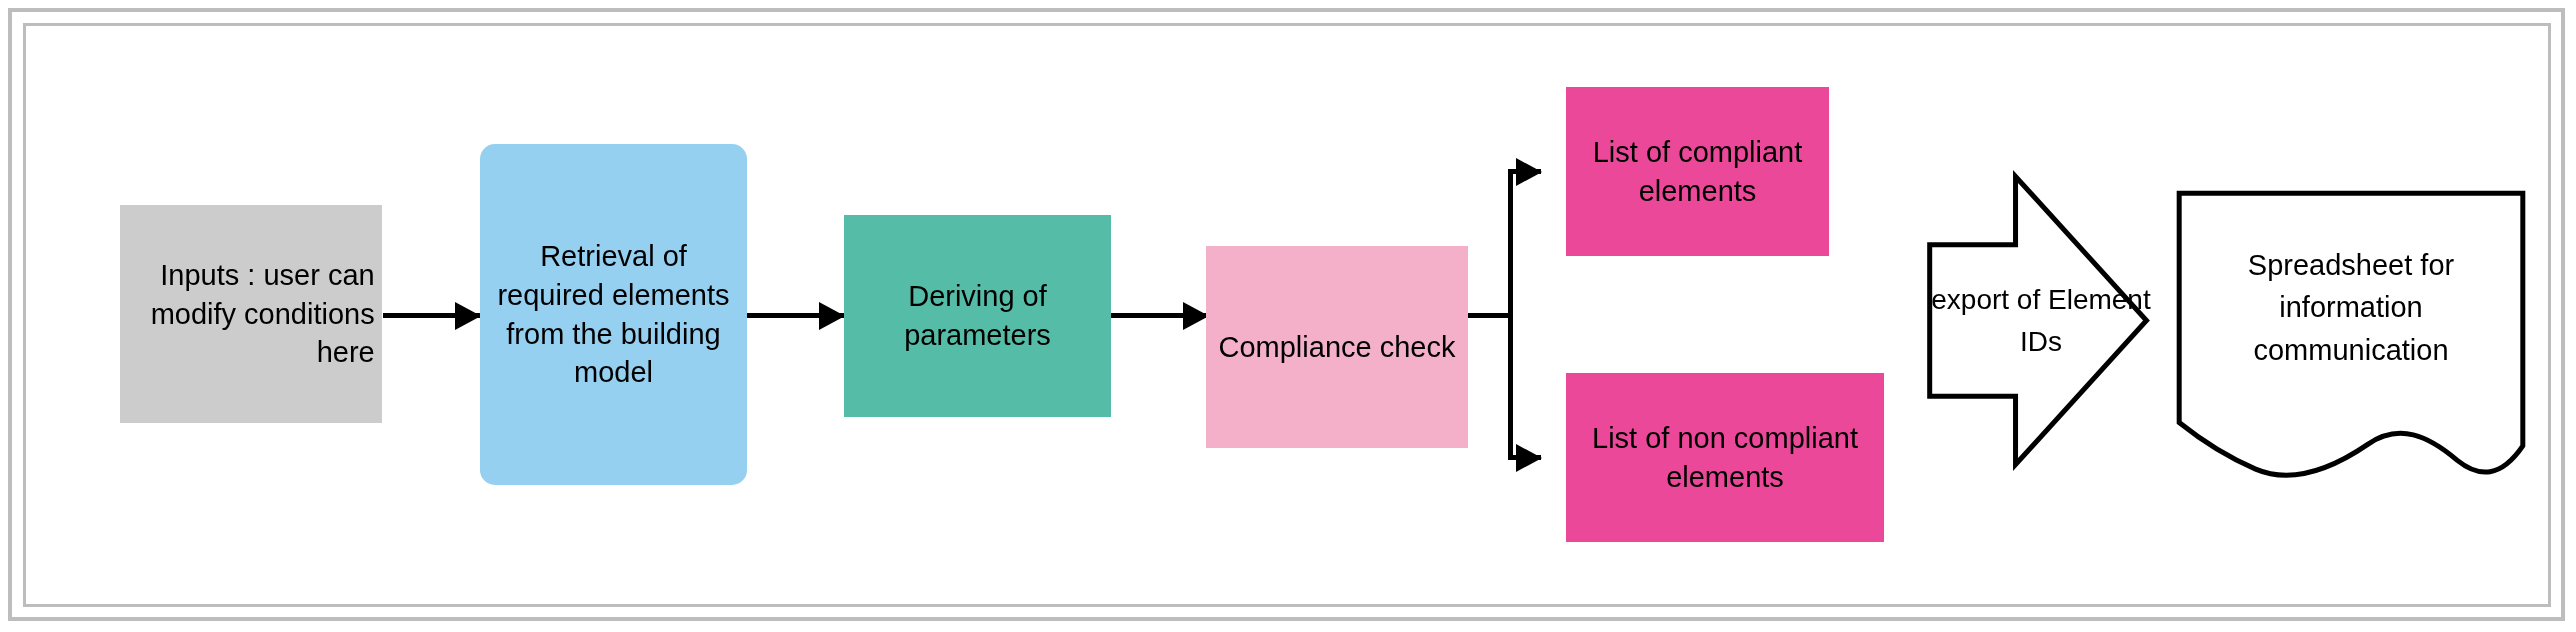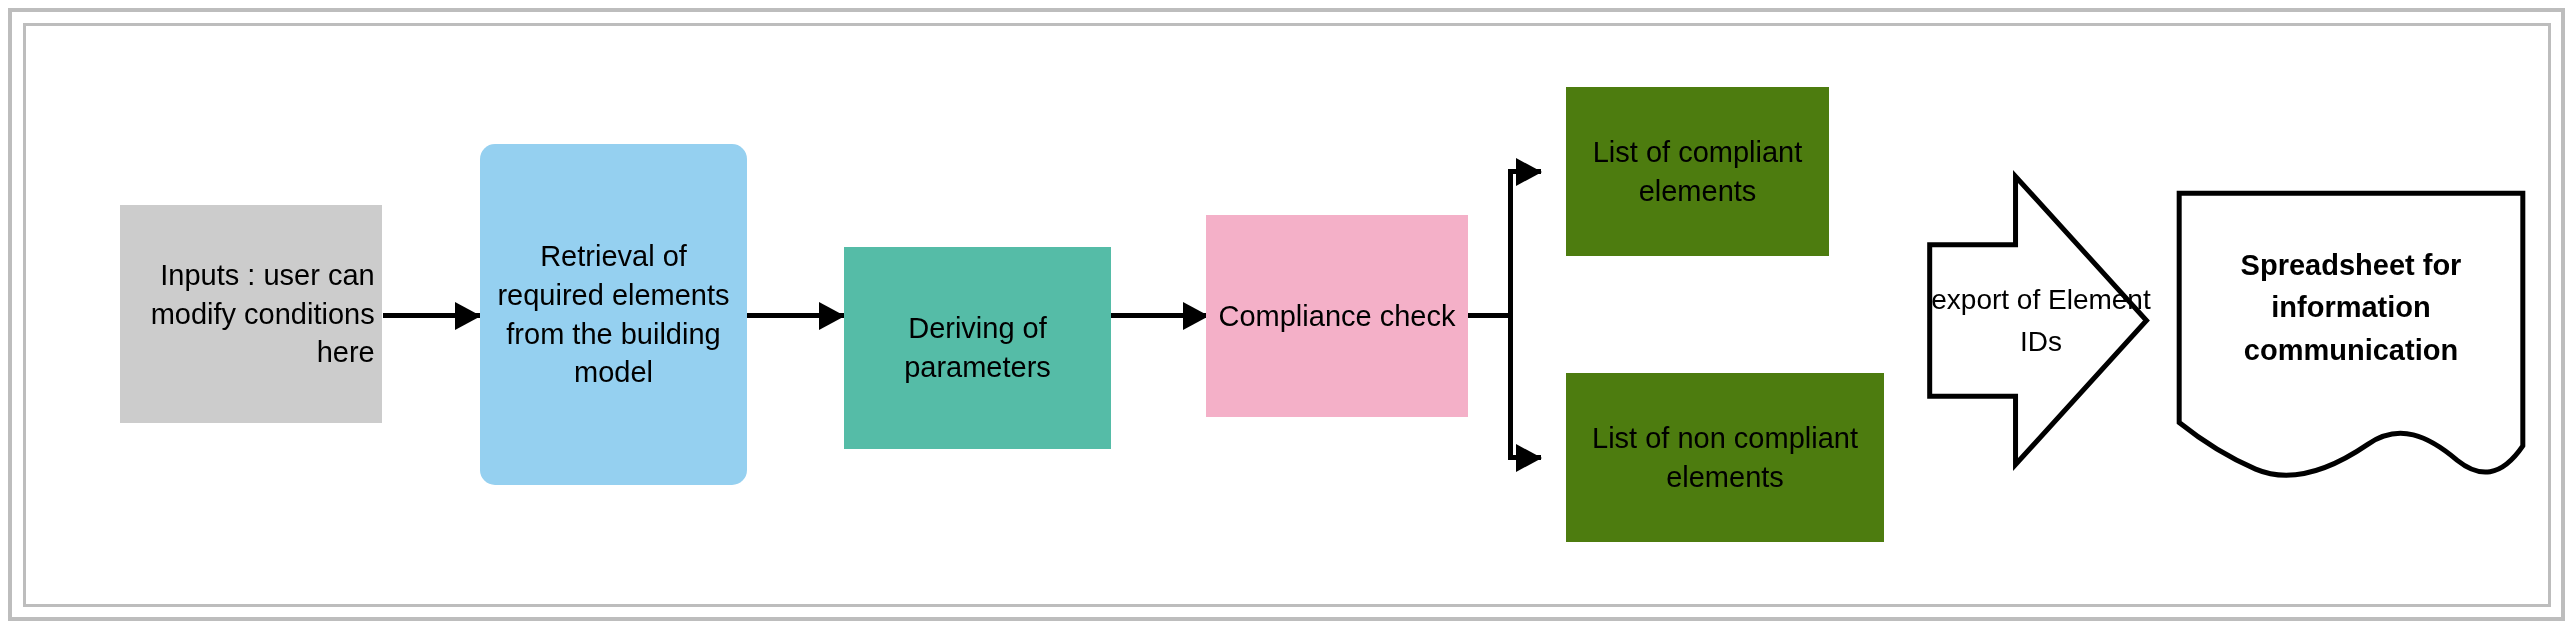--- a/index.html
+++ b/index.html
@@ -15,22 +15,22 @@
 
   
   .node{position:absolute;display:flex;align-items:center;justify-content:center;
         text-align:center;color:#000000;line-height:1.33;box-sizing:border-box;
         padding:2.9px 7.3px;}
   .node span{display:block;width:100%;}
 
   .n-gray   {background:#cccccc;text-align:right;}
   .n-blue   {background:#95d0f0;}
   .n-green  {background:#55bca7;}
-  .n-pink   {background:#f4b0c8;}
-  .n-orange {background:#4d7c0f;justify-content:flex-end;}
+  .n-pink   {background:#f4b0c8;margin-top:31px;}
+  .n-orange {background:#ec4899;justify-content:flex-end;}
 
   
   .conn{position:absolute;height:5.1px;background:#000000;}
   .conn::after{content:"";position:absolute;right:-0.7px;top:50%;
                transform:translateY(-50%);
                border-top:14px solid transparent;
                border-bottom:14px solid transparent;
                border-left:26px solid #000000;}
 
   
@@ -48,21 +48,21 @@
   .blockarrow svg{position:absolute;left:0;top:0;overflow:visible;}
   .blockarrow .ba-text{position:absolute;left:0;top:0;width:100%;height:100%;
         display:flex;flex-direction:column;align-items:center;justify-content:center;
         text-align:center;color:#000;line-height:1.5;}
 
   
   .docshape{position:absolute;}
   .docshape svg{position:absolute;left:0;top:0;overflow:visible;}
   .docshape .doc-text{position:absolute;left:0;top:0;width:100%;height:100%;
         display:flex;flex-direction:column;align-items:center;justify-content:center;
-        text-align:center;color:#000;line-height:1.45;padding:0 26px;box-sizing:border-box;font-weight:bold;}
+        text-align:center;color:#000;line-height:1.45;padding:0 26px;box-sizing:border-box;}
 </style>
 </head>
 <body>
 
 <div id="canvas">
 
   <div class="frame-outer"></div>
   <div class="frame-inner"></div>
 
   <div class="conn" style="left:383px;top:313px;width:97px;"></div>
@@ -77,21 +77,21 @@
   <div class="branch-arm" style="left:1508px;top:455px;width:33px;"></div>
 
   <div class="node n-gray" style="left:120px;top:205px;width:262px;height:218px;font-size:29px;">
     <span>Inputs : user can modify conditions here</span>
   </div>
 
   <div class="node n-blue" style="left:480px;top:144px;width:267px;height:341px;font-size:29px;border-radius:15px;">
     <span>Retrieval of required elements from the building model</span>
   </div>
 
-  <div class="node n-green" style="left:844px;top:215px;width:267px;height:202px;font-size:29px;margin-top:32px;">
+  <div class="node n-green" style="left:844px;top:215px;width:267px;height:202px;font-size:29px;">
     <span>Deriving of parameters</span>
   </div>
 
   <div class="node n-pink" style="left:1206px;top:215px;width:262px;height:202px;font-size:29px;">
     <span>Compliance check</span>
   </div>
 
   <div class="node n-orange" style="left:1566px;top:87px;width:263px;height:169px;font-size:29px;">
     <span>List of compliant elements</span>
   </div>

